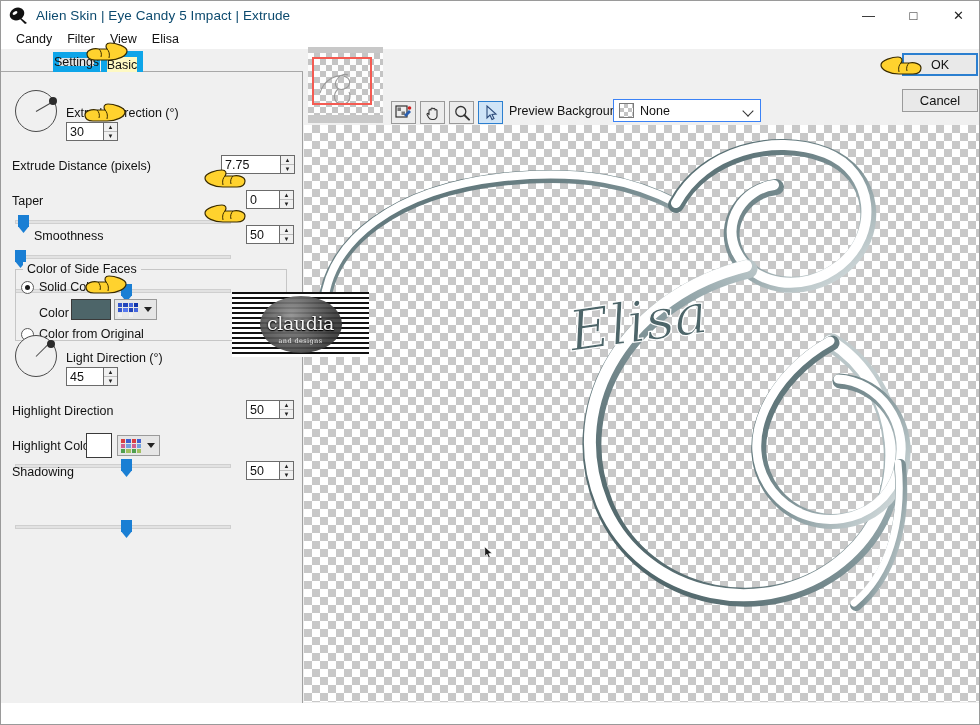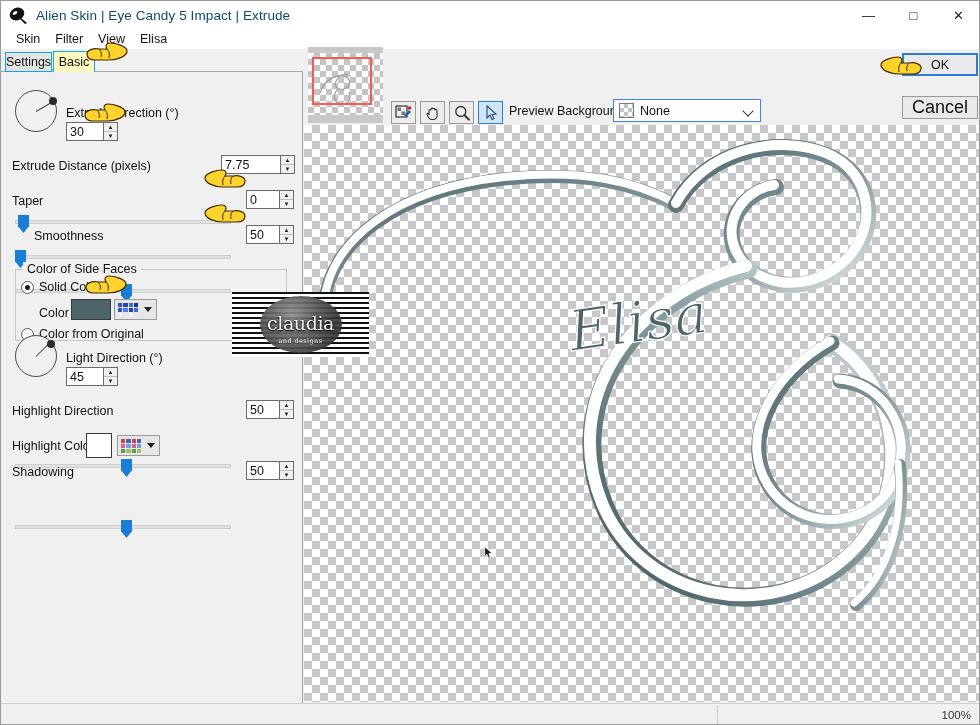--- a/index.html
+++ b/index.html
@@ -55,22 +55,23 @@
   }
   #tabstrip {
     position: absolute; left: 0; top: 0; width: 302px; height: 23px;
     background: #f0f0f0;
     border-bottom: 1px solid #a8a8a8;
   }
   .tab {
     position: absolute; top: 3px; height: 20px;
     font-size: 12.5px; color: #111;
     display: flex; align-items: center; justify-content: center;
-    border: 1px solid #0ea5e9;
+    border: 6px solid #0ea5e9;
     background: #e4e4e4;
+    margin-left: 48px;
   }
   .tab.active {
     background: #fef9c3;
     border-bottom: 1px solid #ffffff;
     top: 2px; height: 22px;
   }
   #tab-settings { left: 4px; width: 47px; }
   #tab-basic { left: 52px; width: 42px; }
 
   #panelbody {
@@ -227,24 +228,24 @@
   }
 
   
   #ok-btn {
     position: absolute; left: 599px; top: 4px; width: 76px; height: 23px;
     background: #e9e9e9; border: 2px solid #2b7fd0;
     display: flex; align-items: center; justify-content: center;
     font-size: 12.5px; color: #111;
   }
   #cancel-btn {
-    position: absolute; left: 599px; top: 47px; width: 76px; height: 23px;
+    position: absolute; left: 599px; top: 40px; width: 76px; height: 23px;
     background: #e9e9e9; border: 1px solid #9a9a9a;
     display: flex; align-items: center; justify-content: center;
-    font-size: 18px; color: #111;
+    font-size: 13px; color: #111;
   }
 
   
   #canvaswrap {
     position: absolute; left: 1px; top: 76px; width: 676px; height: 577px;
     background-image:
       linear-gradient(45deg, #c8c8c8 25%, transparent 25%, transparent 75%, #c8c8c8 75%),
       linear-gradient(45deg, #c8c8c8 25%, transparent 25%, transparent 75%, #c8c8c8 75%);
     background-size: 16px 16px;
     background-position: 0 0, 8px 8px;
@@ -315,21 +316,21 @@
     </div>
     <div id="title-text">Alien Skin | Eye Candy 5 Impact | Extrude</div>
     <div class="wincontrols">
       <div class="winbtn">—</div>
       <div class="winbtn">□</div>
       <div class="winbtn">✕</div>
     </div>
   </div>
 
   <div id="menubar">
-    <div class="menuitem">Skin</div>
+    <div class="menuitem">Candy</div>
     <div class="menuitem">Filter</div>
     <div class="menuitem">View</div>
     <div class="menuitem">Elisa</div>
   </div>
 
   <div id="leftpanel">
 
     <div id="tabstrip">
       <div class="tab" id="tab-settings">Settings</div>
       <div class="tab active" id="tab-basic">Basic</div>
@@ -621,18 +622,14 @@
   </div>
 
   <div class="handptr" style="left:878px; top:51px; transform: scaleX(-1);">
     <svg viewBox="0 0 44 26" width="44" height="26">
       <path d="M2 16 C2 12, 8 10, 14 11 L22 11 C20 8, 21 5, 25 5 C30 5, 42 8, 42 13 C42 18, 33 22, 24 22 L10 22 C5 22, 2 20, 2 16 Z" fill="#ffd22e" stroke="#3a2c00" stroke-width="1.2"></path>
       <path d="M14 11 C16 13, 17 16, 16 19" fill="none" stroke="#3a2c00" stroke-width="1"></path>
       <path d="M22 11 C24 13, 25 16, 24 20" fill="none" stroke="#3a2c00" stroke-width="1"></path>
     </svg>
   </div>
 
-  <div id="statusbar">
-    <div id="status-sep"></div>
-    <div id="zoom-level">100%</div>
-  </div>
 
 </div>
 
 </body></html>

